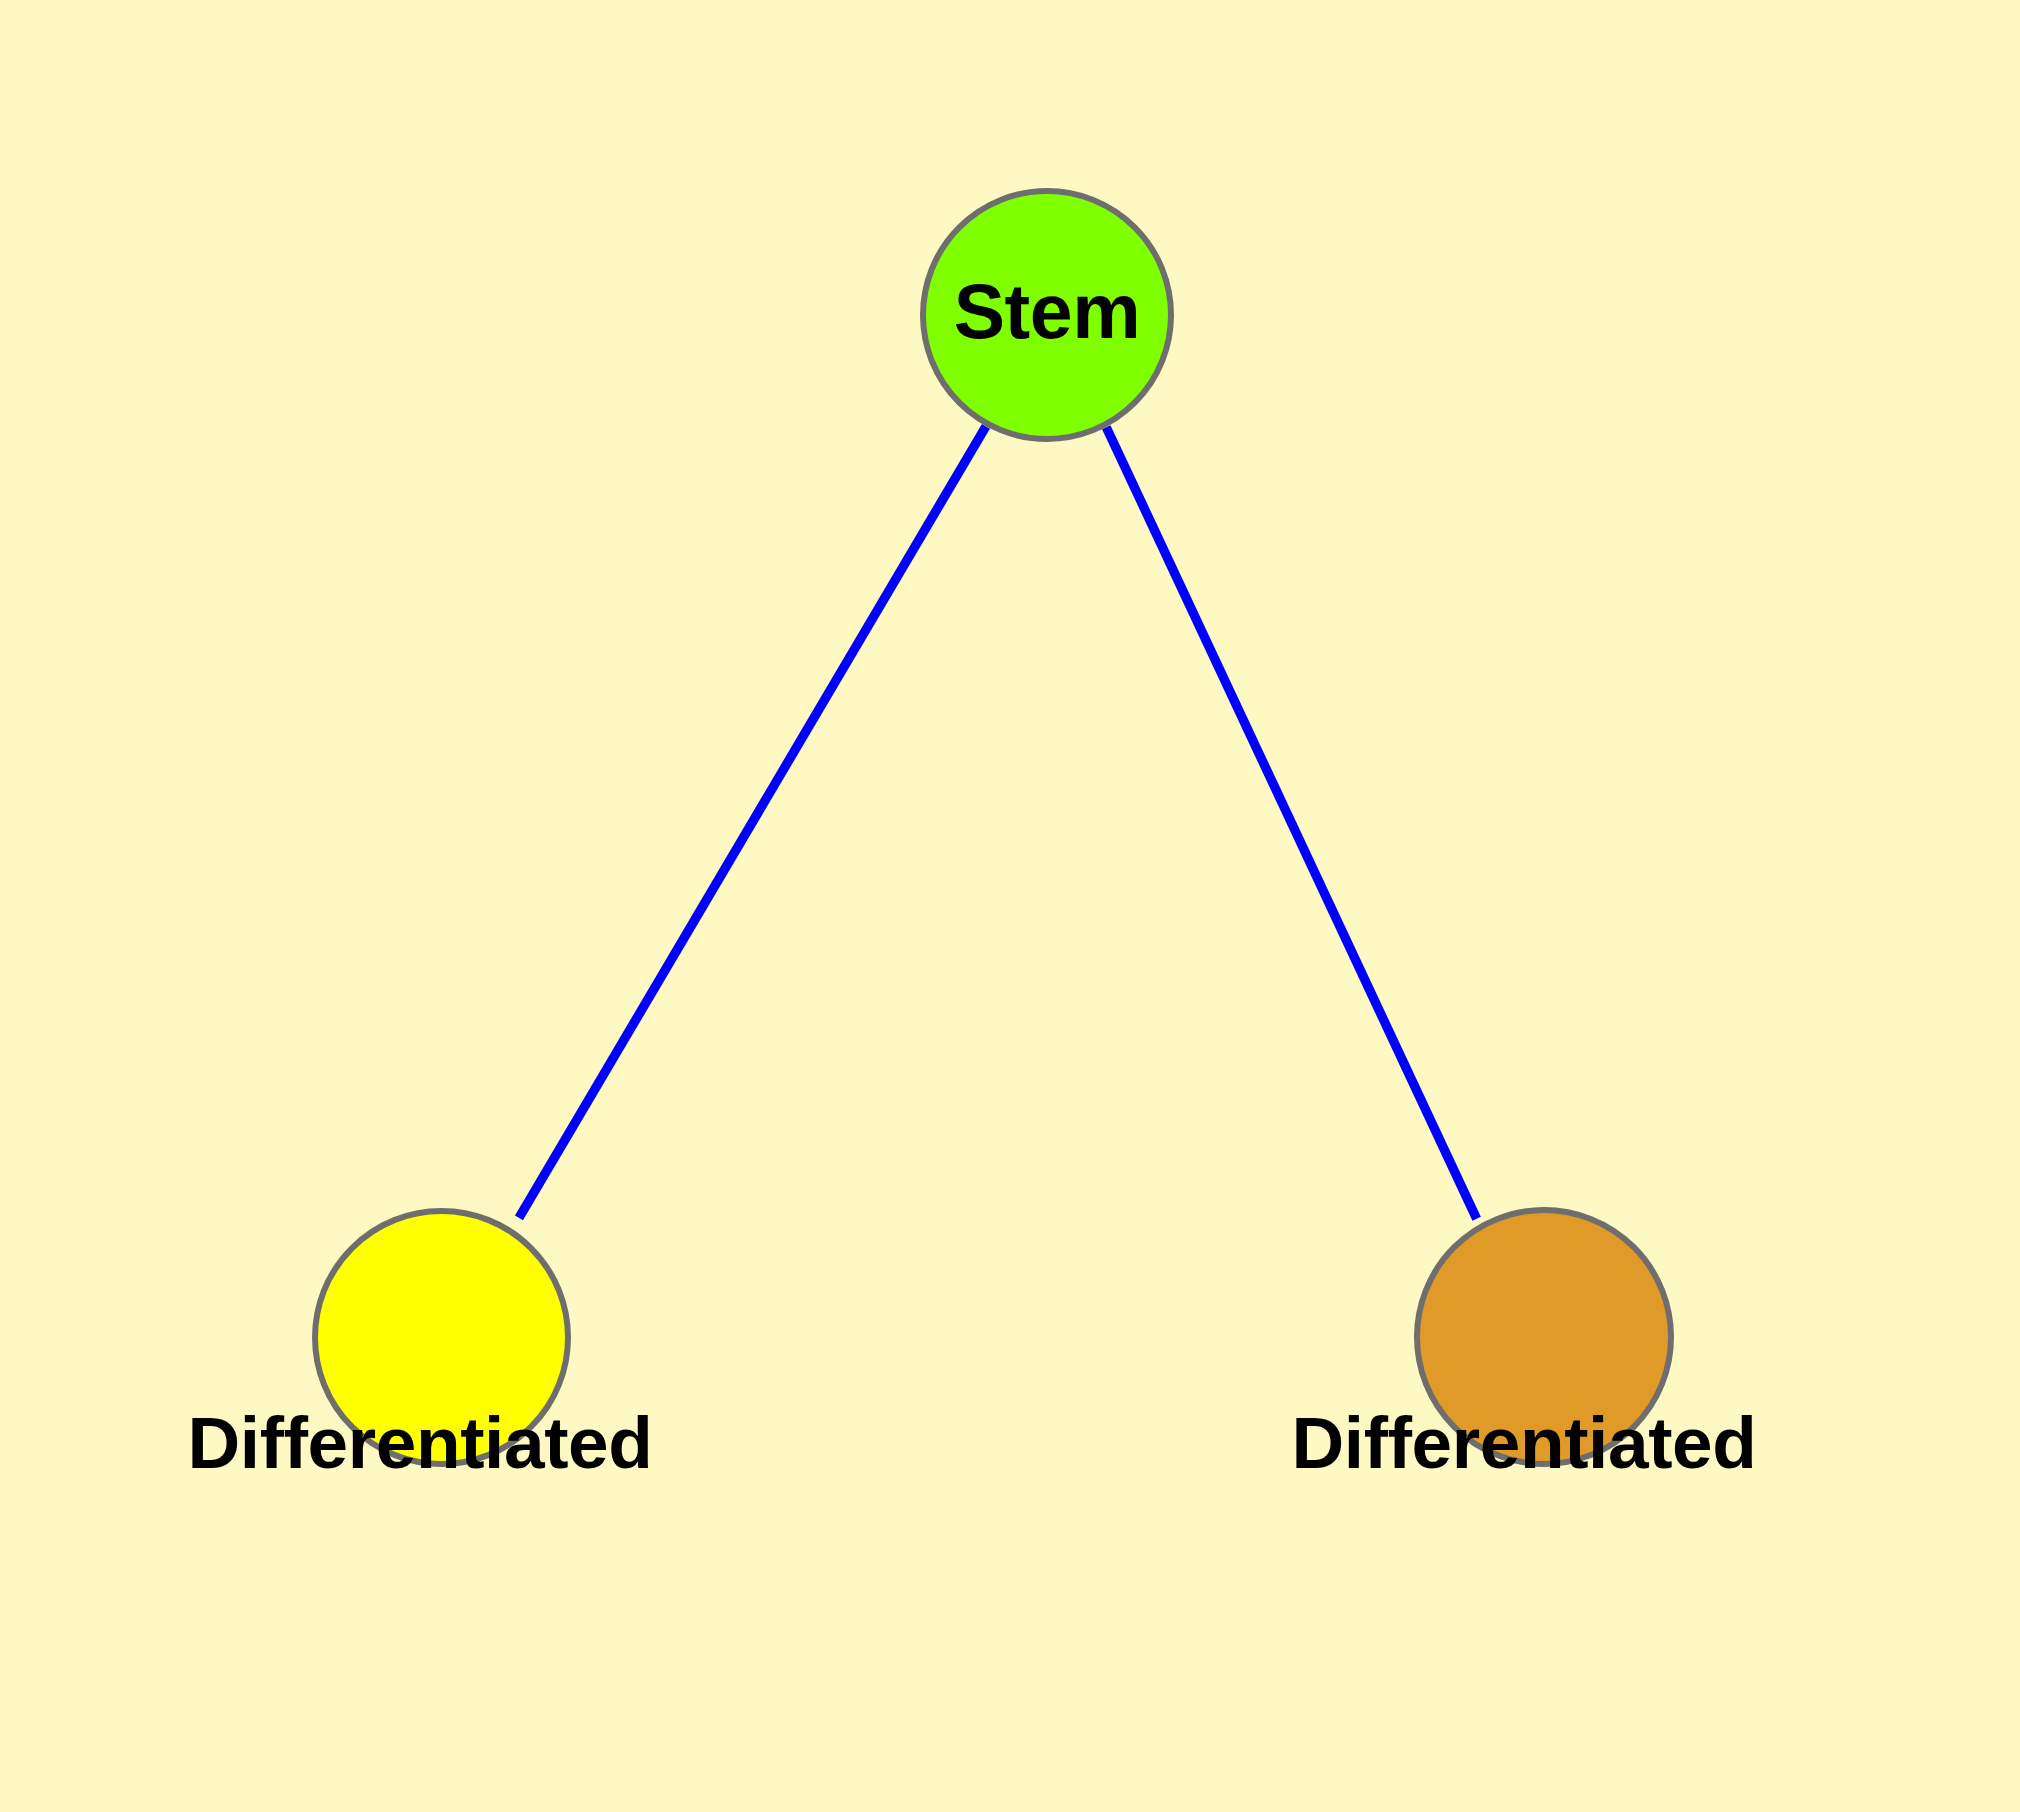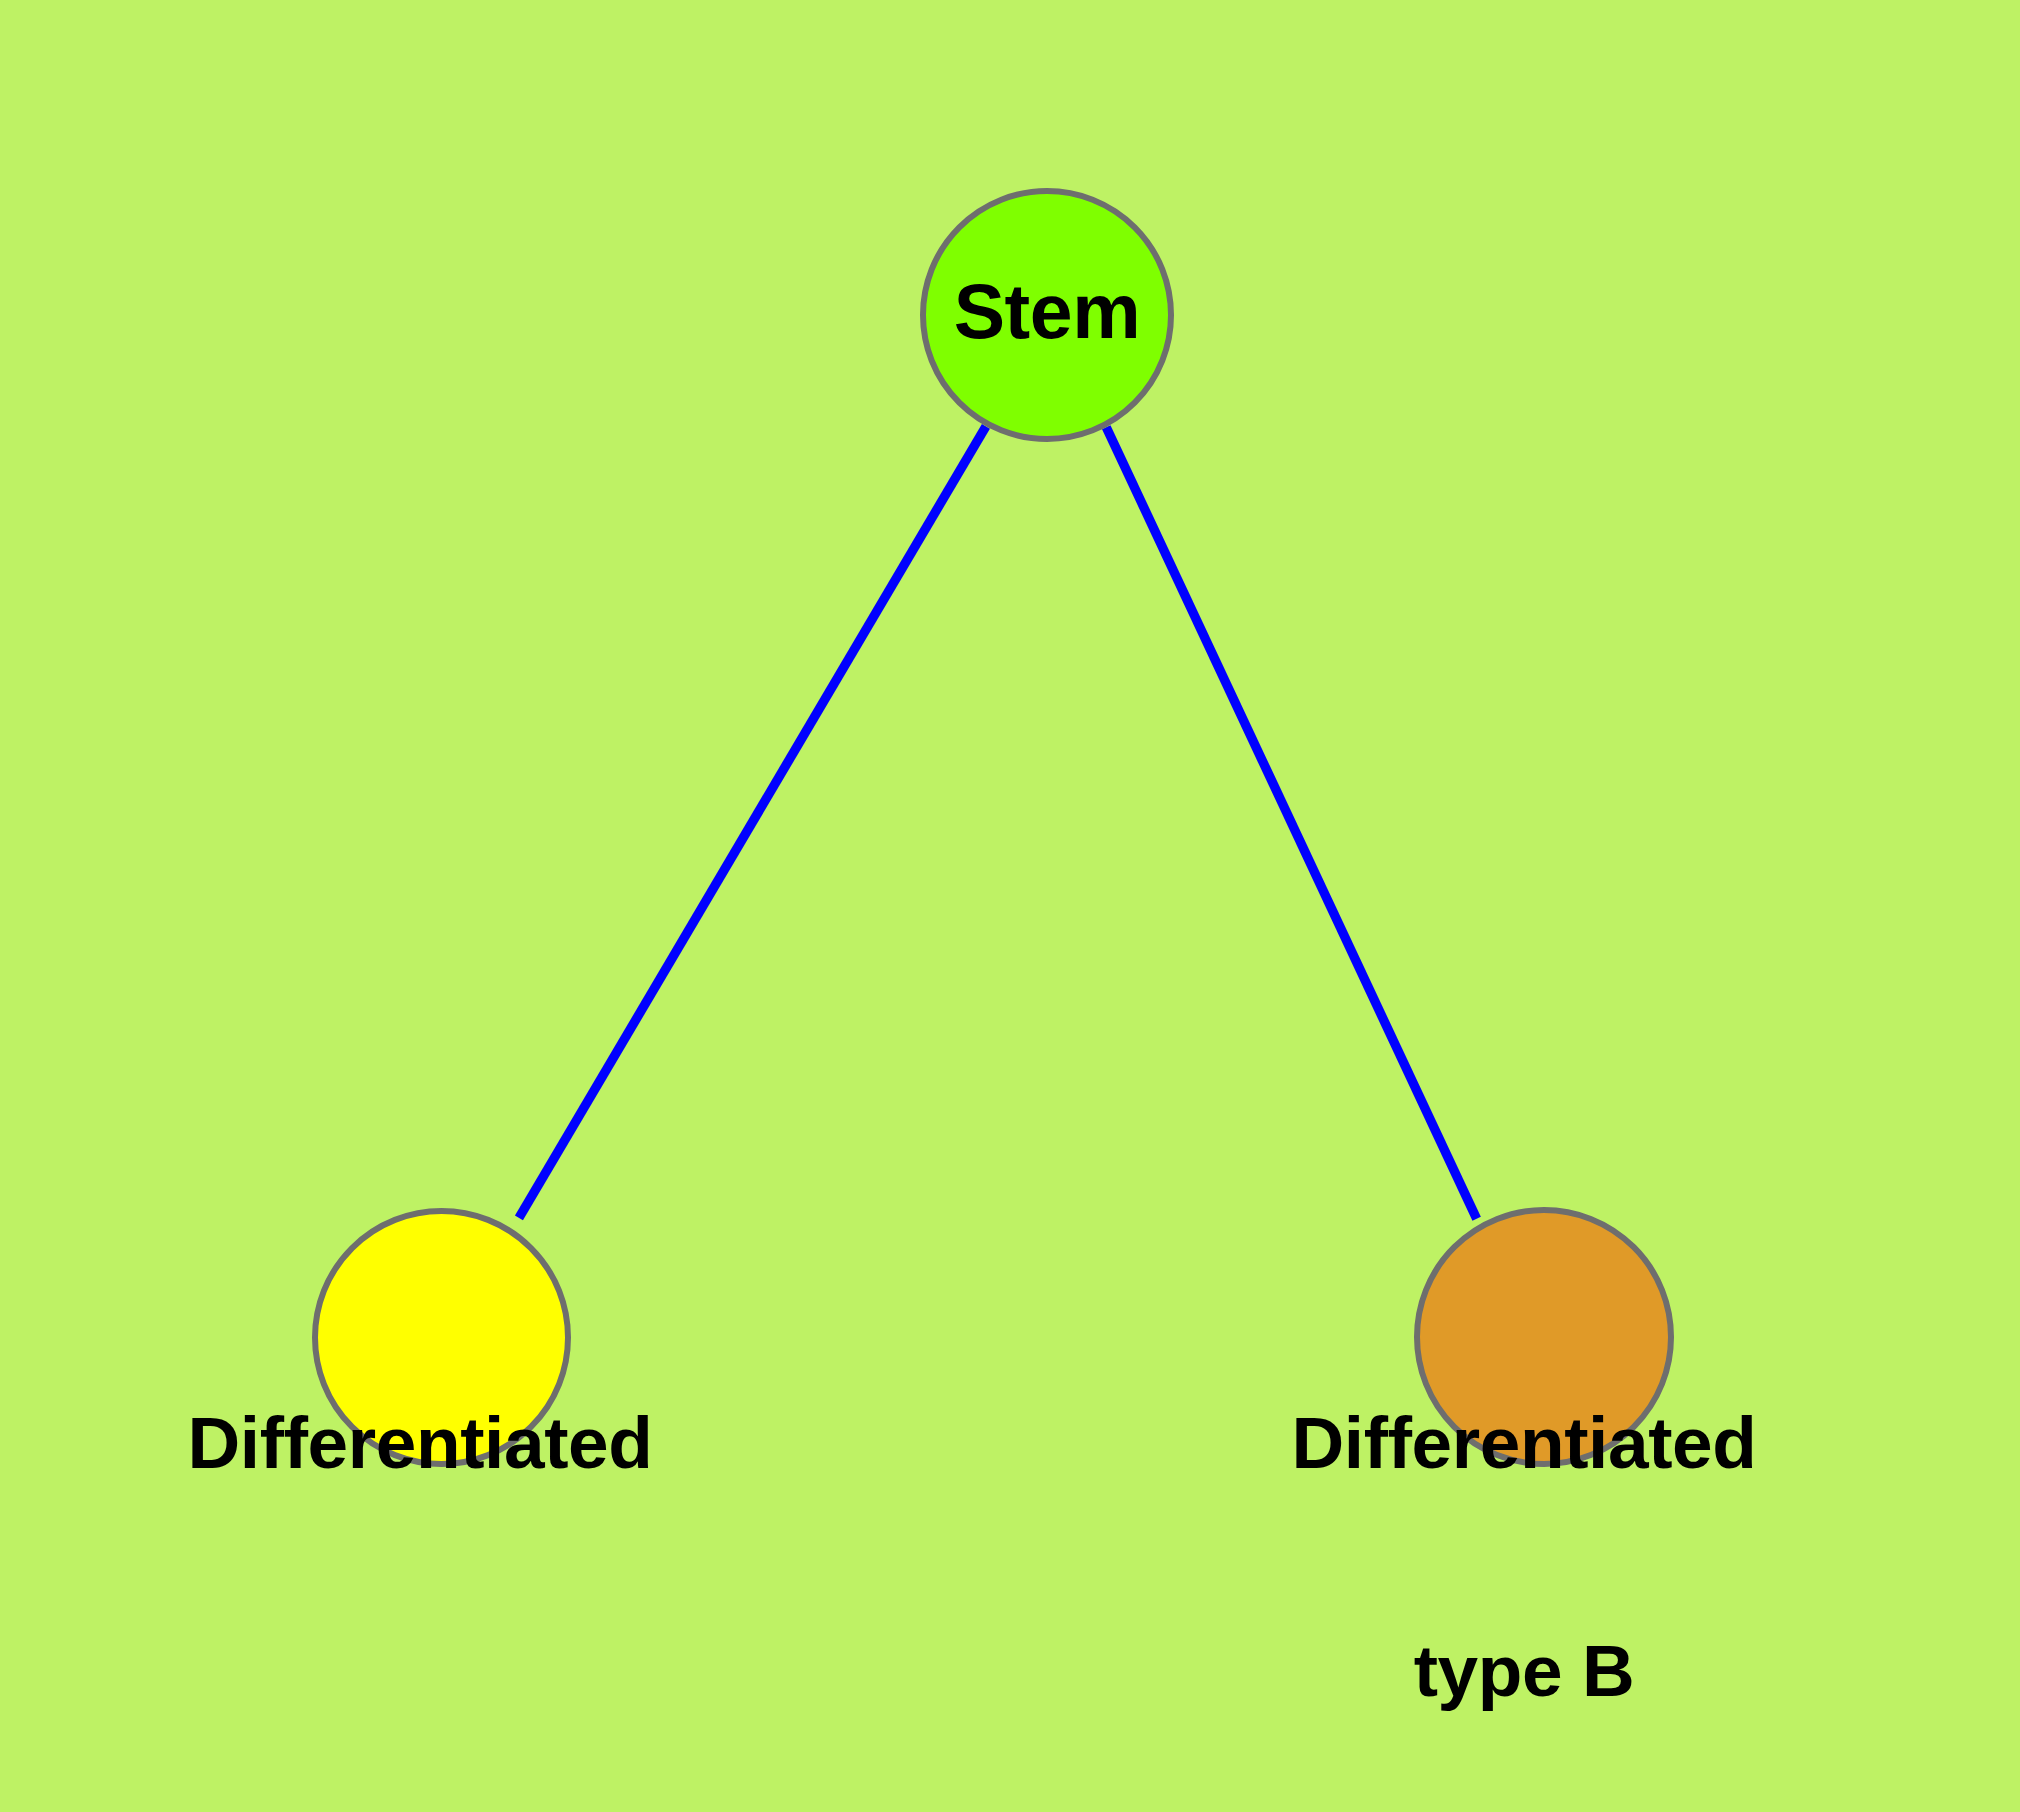--- a/index.html
+++ b/index.html
@@ -5,21 +5,21 @@
 <style>
   html, body {
     margin: 0;
     padding: 0;
     background: #ccccf9;
   }
   #stage {
     position: relative;
     width: 2021px;
     height: 1812px;
-    background: #bef264;
+    background: #fef9c3;
     overflow: hidden;
     font-family: "Liberation Sans", sans-serif;
   }
   #edge-layer {
     position: absolute;
     left: 0;
     top: 0;
     width: 2021px;
     height: 1812px;
   }
@@ -94,17 +94,16 @@
   <div class="node" id="node-diffB"></div>
 
   <div class="node-label" id="label-stem">Stem</div>
 
   <div class="node-label" id="label-diffA">
     <div>Differentiated</div>
   </div>
 
   <div class="node-label" id="label-diffB">
     <div>Differentiated</div>
-    <div>type B</div>
   </div>
 
 </div>
 
 
 </body></html>

